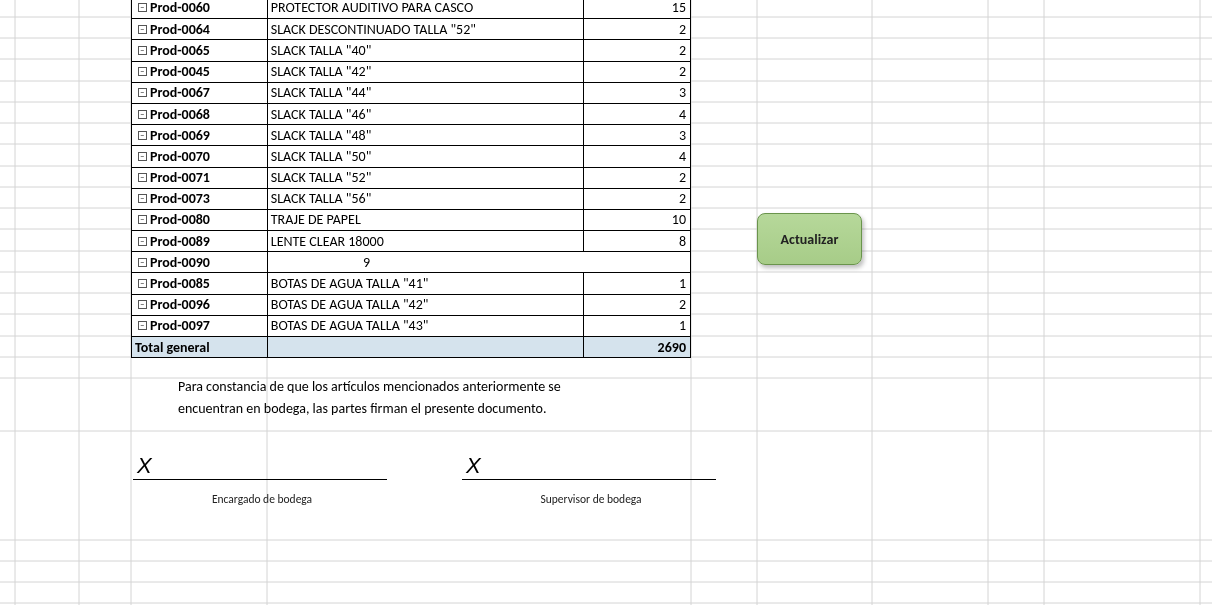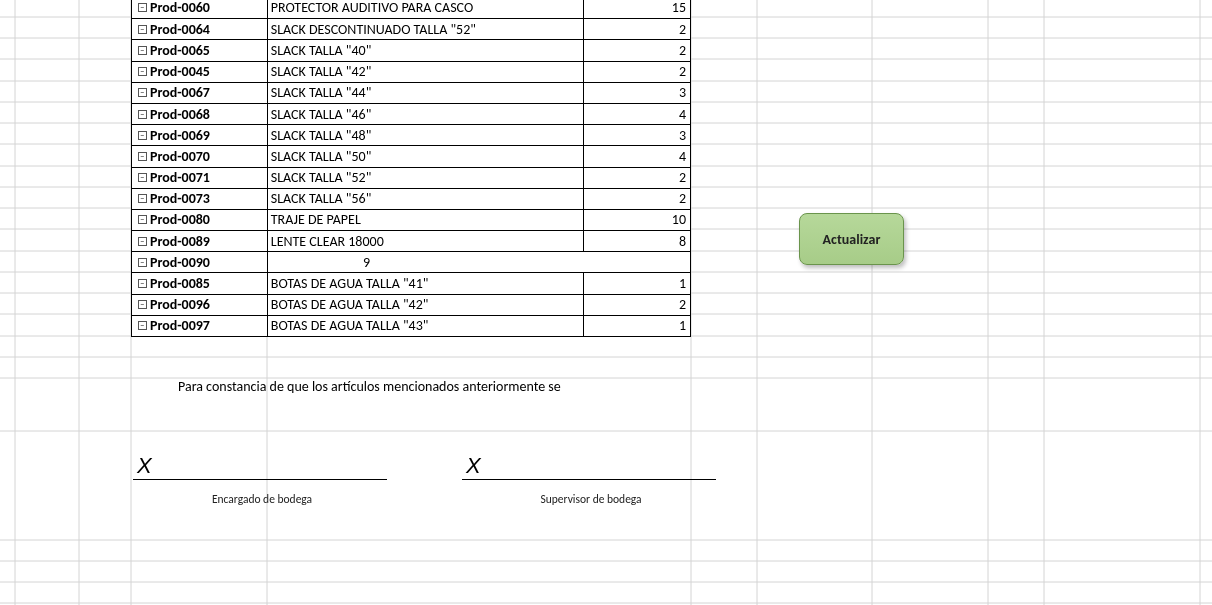--- a/index.html
+++ b/index.html
@@ -100,21 +100,21 @@
     }
     .sig .label {
       font-size: 11.5px;
       color: #222;
       padding-left: 4px;
       margin-top: 12px;
       text-align: center;
     }
     .btn {
       position: absolute;
-      left: 799px;
+      left: 757px;
       top: 213px;
       width: 105px;
       height: 52px;
       background: linear-gradient(#b6d89a, #a7cc88);
       border: 1px solid #6a944c;
       border-radius: 8px;
       box-shadow: 2px 3px 4px rgba(0,0,0,0.25);
       display: flex;
       align-items: center;
       justify-content: center;
@@ -352,24 +352,34 @@
           <span class="toggle">−</span>
           <span>Prod-0097</span>
         </div>
         <div class="c-desc">
           <span>BOTAS DE AGUA TALLA "43"</span>
         </div>
         <div class="c-qty">
           <span>1</span>
         </div>
       </div>
+      <div class="row total-row">
+        <div class="c-code" style="padding-left:3px">
+          <span>Total general</span>
+        </div>
+        <div class="c-desc"></div>
+        <div class="c-qty" style="font-weight:bold">
+          <span>2690</span>
+        </div>
+      </div>
     </div>
 
   <div class="note">
     <div>Para constancia de que los artículos mencionados anteriormente se</div>
+    <div>encuentran en bodega, las partes firman el presente documento.</div>
   </div>
 
   <div class="sigs">
     <div class="sig">
       <div class="x">X</div>
       <div class="label">Encargado de bodega</div>
     </div>
     <div class="sig">
       <div class="x">X</div>
       <div class="label">Supervisor de bodega</div>

